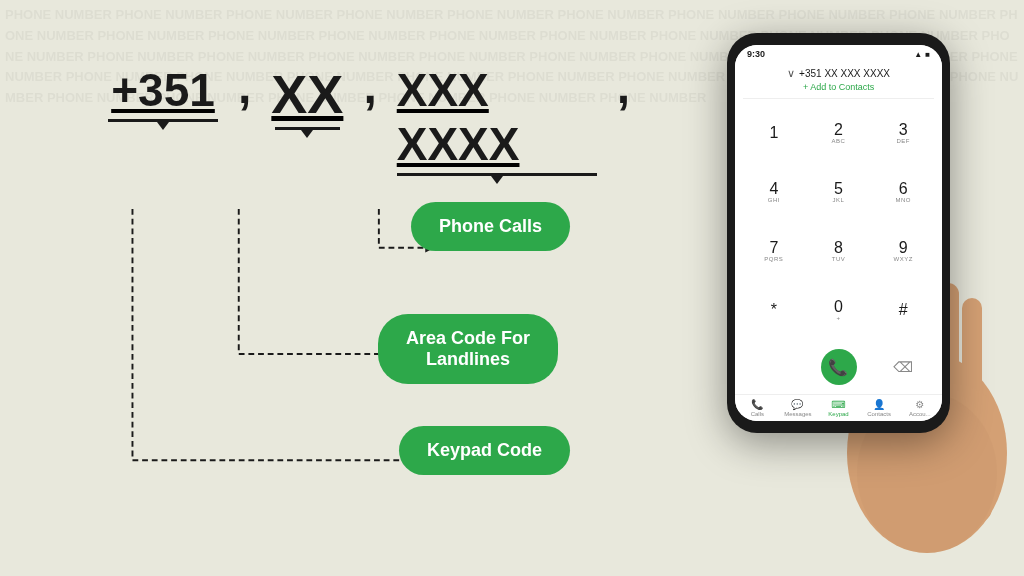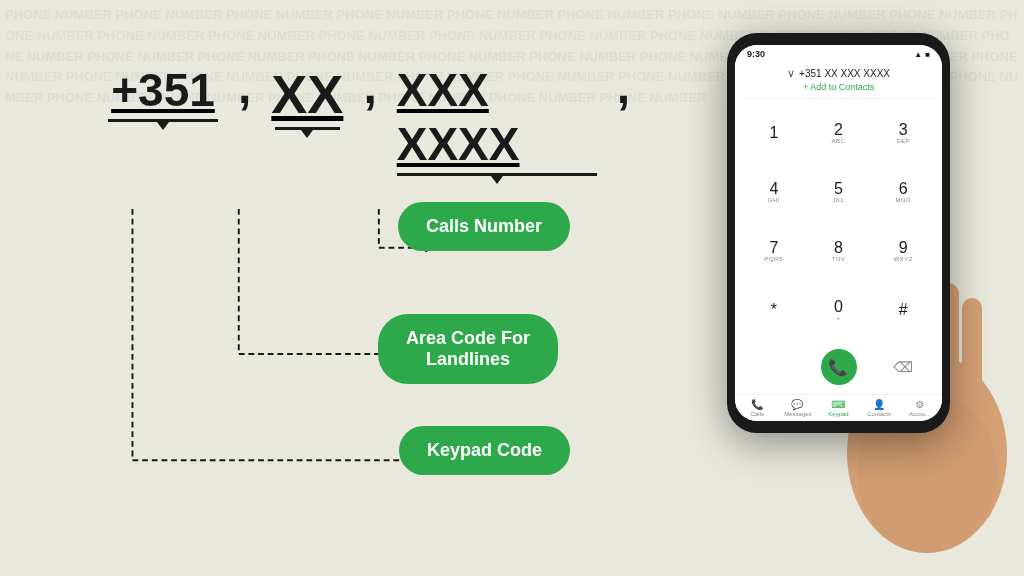--- a/index.html
+++ b/index.html
@@ -373,21 +373,21 @@
         <line x1="185" y1="10" x2="185" y2="160" stroke="#1a1a1a" stroke-width="2" stroke-dasharray="6,4"></line>
         <line x1="185" y1="160" x2="380" y2="160" stroke="#1a1a1a" stroke-width="2" stroke-dasharray="6,4"></line>
         <polygon points="378,155 388,160 378,165" fill="#1a1a1a"></polygon>
 
         <line x1="75" y1="10" x2="75" y2="270" stroke="#1a1a1a" stroke-width="2" stroke-dasharray="6,4"></line>
         <line x1="75" y1="270" x2="380" y2="270" stroke="#1a1a1a" stroke-width="2" stroke-dasharray="6,4"></line>
         <polygon points="378,265 388,270 378,275" fill="#1a1a1a"></polygon>
       </svg>
 
       <div class="label-box label-phone-number">
-        <span>Calls Number</span>
+        <span>Phone Calls</span>
       </div>
 
       <div class="label-box label-area-code" style="right:72px;">
         <span>Area Code For<br>Landlines</span>
       </div>
 
       <div class="label-box label-country-code">
         <span>Keypad Code</span>
       </div>
 

